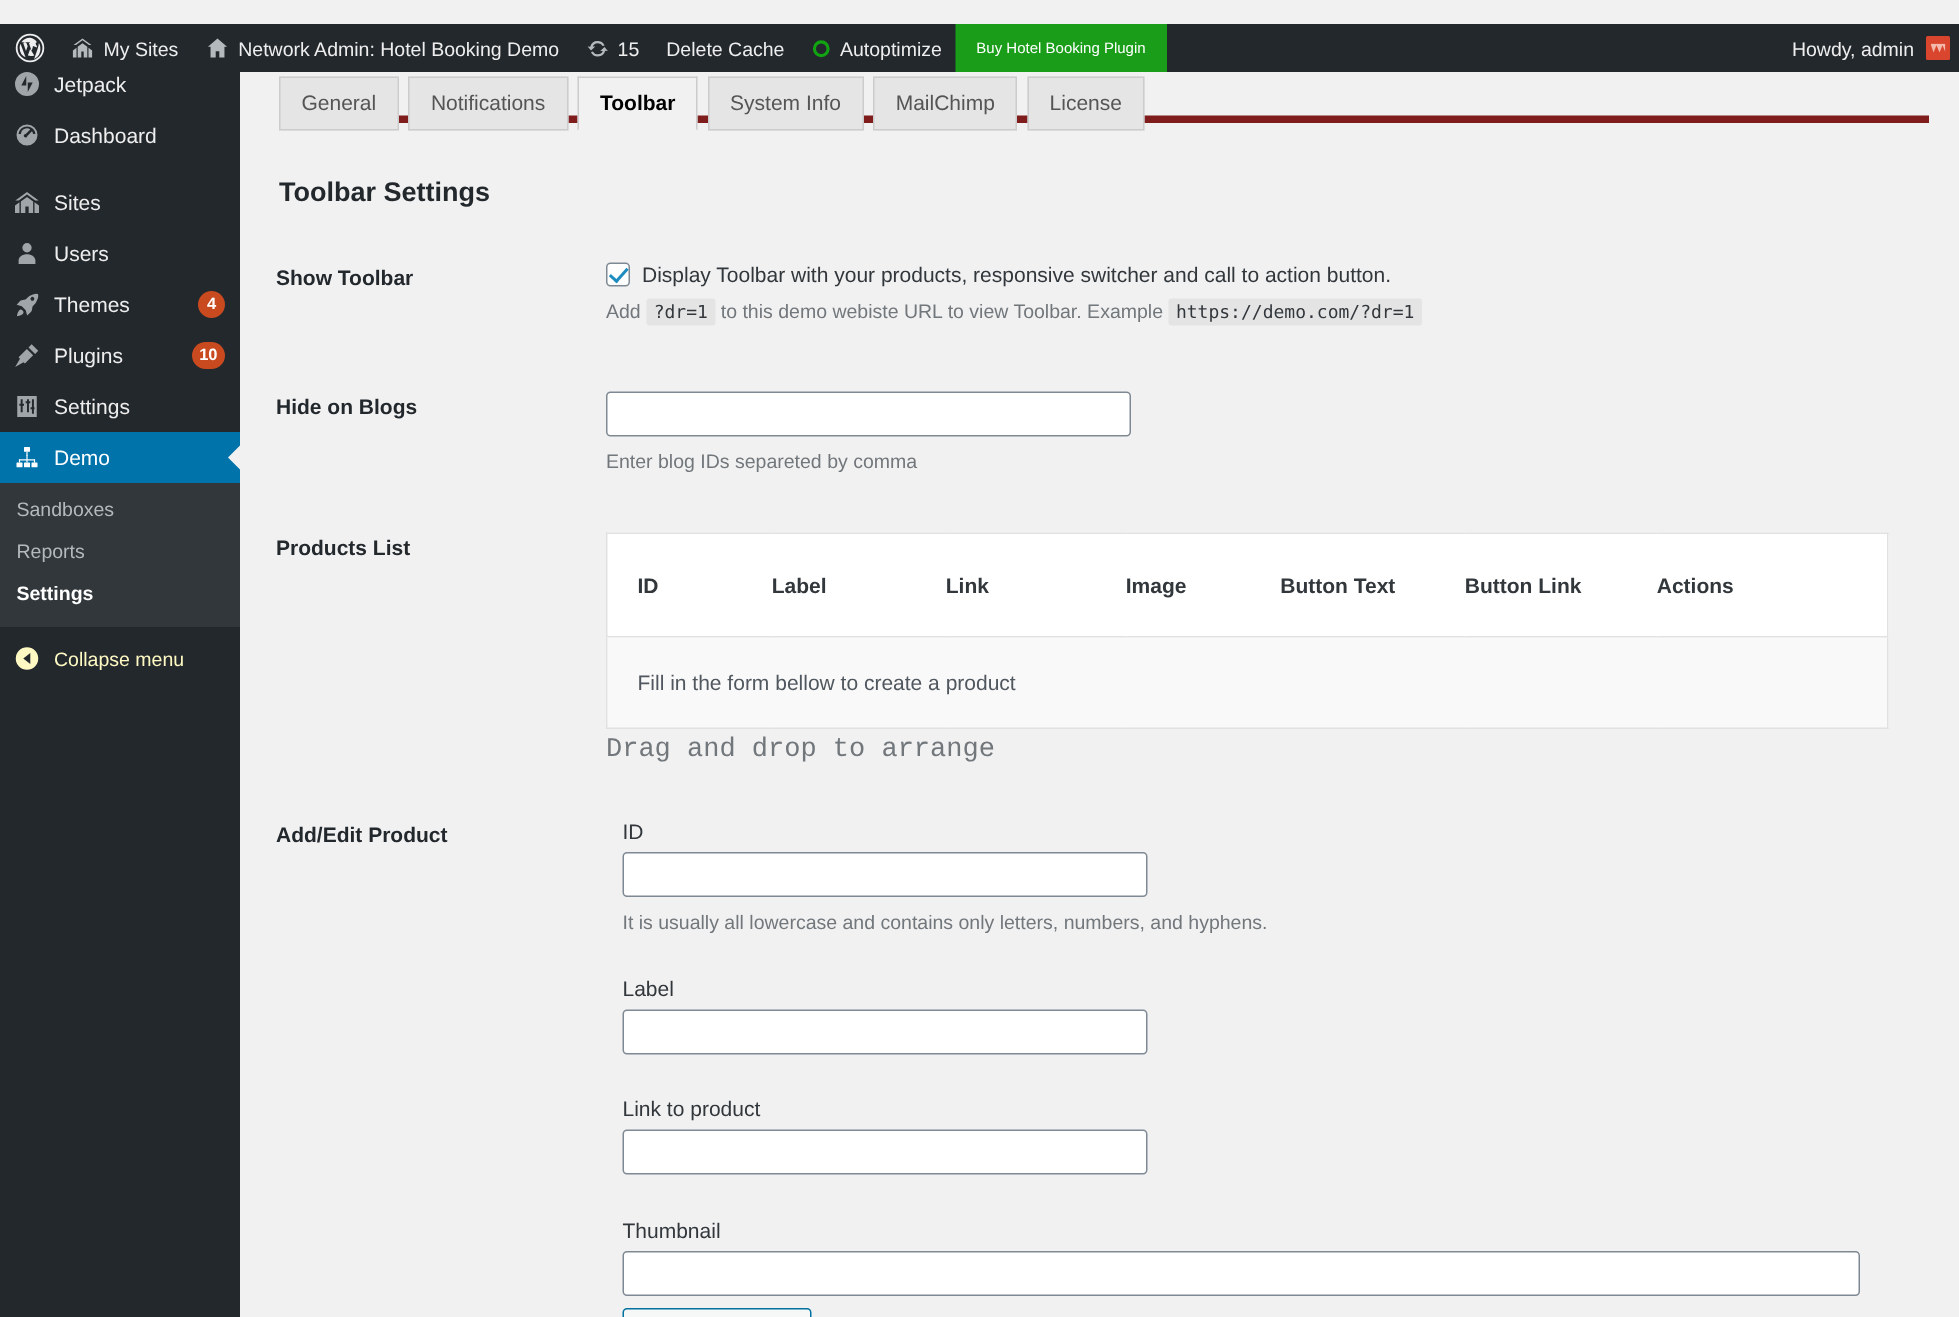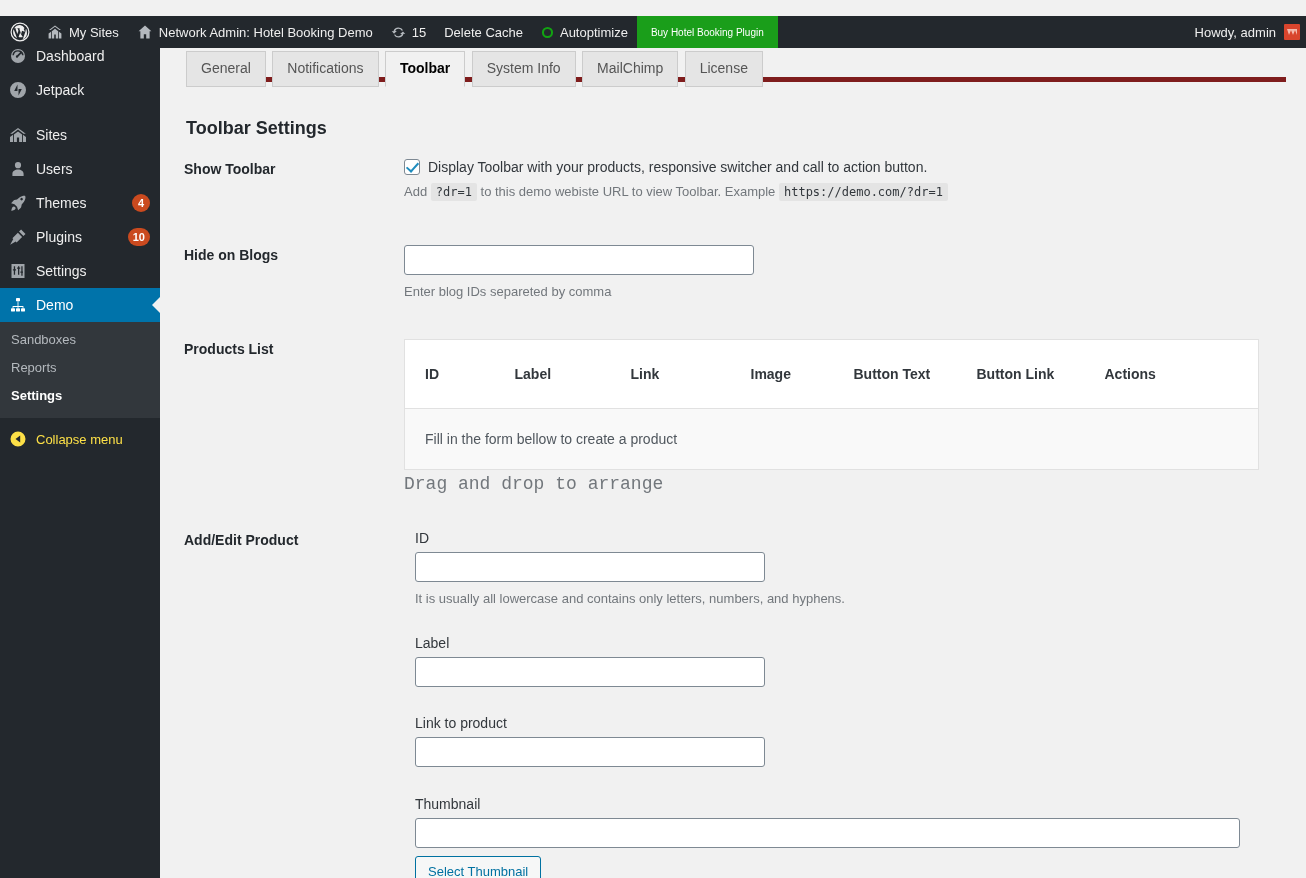--- a/index.html
+++ b/index.html
@@ -118,21 +118,21 @@
     padding: 6px 0 7px 11px;
     color: #b4b9be;
     font-size: 13px;
     cursor: pointer;
   }
   .submenu-item.current { color: #fff; font-weight: 600; }
   .collapse-row {
     display: flex; align-items: center;
     height: 34px;
     margin-top: 4px;
-    color: #fde047;
+    color: #fef9c3;
     font-size: 13px;
     cursor: pointer;
   }
   .collapse-ic {
     width: 36px; height: 34px;
     display: flex; align-items: center; justify-content: center;
     flex: 0 0 36px;
   }
 
   
@@ -365,33 +365,33 @@
   </div>
 </div>
 
 <div id="sidebar">
 
   <div style="height:7px"></div>
 
   <div class="menu-item">
     <span class="menu-ic">
       <svg width="20" height="20" viewBox="0 0 20 20" fill="currentColor">
+        <path d="M10 2a8 8 0 1 0 0 16 8 8 0 0 0 0-16zm-.5 9H6.2L9.5 4.6V11zm1 4.4V9h3.3L10.5 15.4z"></path>
+      </svg>
+    </span>
+    <span class="menu-label">Jetpack</span>
+  </div>
+
+  <div class="menu-item">
+    <span class="menu-ic">
+      <svg width="20" height="20" viewBox="0 0 20 20" fill="currentColor">
         <path d="M10 3a7 7 0 1 0 0 14 7 7 0 0 0 0-14zm0 1.3a5.7 5.7 0 0 1 5.65 5h-1.6a4.1 4.1 0 0 0-.72-1.73l-3.1 3.1a1.2 1.2 0 1 1-1.1-1.35l3.05-3.06A4.07 4.07 0 0 0 10 5.45a4.1 4.1 0 0 0-4.05 3.85H4.35A5.7 5.7 0 0 1 10 4.3z"></path>
       </svg>
     </span>
     <span class="menu-label">Dashboard</span>
-  </div>
-
-  <div class="menu-item">
-    <span class="menu-ic">
-      <svg width="20" height="20" viewBox="0 0 20 20" fill="currentColor">
-        <path d="M10 2a8 8 0 1 0 0 16 8 8 0 0 0 0-16zm-.5 9H6.2L9.5 4.6V11zm1 4.4V9h3.3L10.5 15.4z"></path>
-      </svg>
-    </span>
-    <span class="menu-label">Jetpack</span>
   </div>
 
   <div class="menu-sep"></div>
 
   <div class="menu-item">
     <span class="menu-ic">
       <svg width="20" height="20" viewBox="0 0 20 20" fill="currentColor">
         <path d="M2 17v-5l3-2.2V17H2zm3.9 0V9.4l4.1-3 4.1 3V17h-3v-4.4H8.9V17H5.9zM15 17V9.8L18 12v5h-3zM10 3 2.2 8.7h2.3L10 4.6l5.5 4.1h2.3L10 3z"></path>
       </svg>
     </span>
@@ -481,21 +481,21 @@
     <span class="tab"><span>General</span></span>
     <span class="tab"><span>Notifications</span></span>
     <span class="tab active"><span>Toolbar</span></span>
     <span class="tab"><span>System Info</span></span>
     <span class="tab"><span>MailChimp</span></span>
     <span class="tab"><span>License</span></span>
   </div>
 
   <div class="page-title">Toolbar Settings</div>
 
-  <div class="form-row" style="margin-top:20px">
+  <div class="form-row" style="margin-top:36px">
     <div class="row-label">Show Toolbar</div>
     <div class="row-field">
       <label class="check-line">
         <span class="cbox"></span>
         <span>Display Toolbar with your products, responsive switcher and call to action button.</span>
       </label>
       <div class="hint">
         <span>Add</span>
         <code>?dr=1</code>
         <span>to this demo webiste URL to view Toolbar. Example</span>

